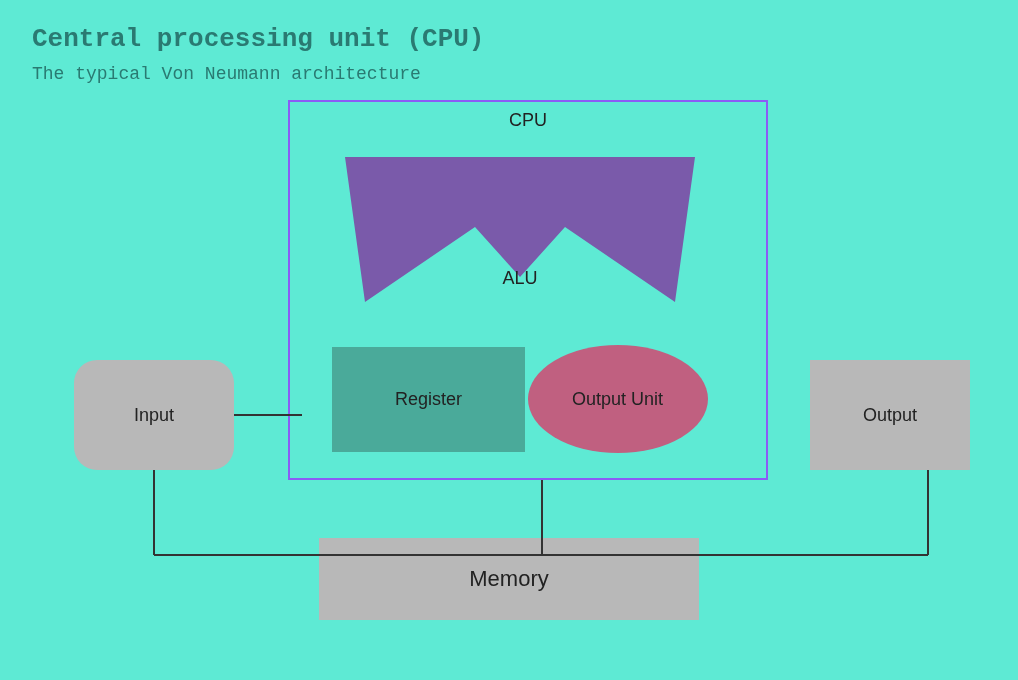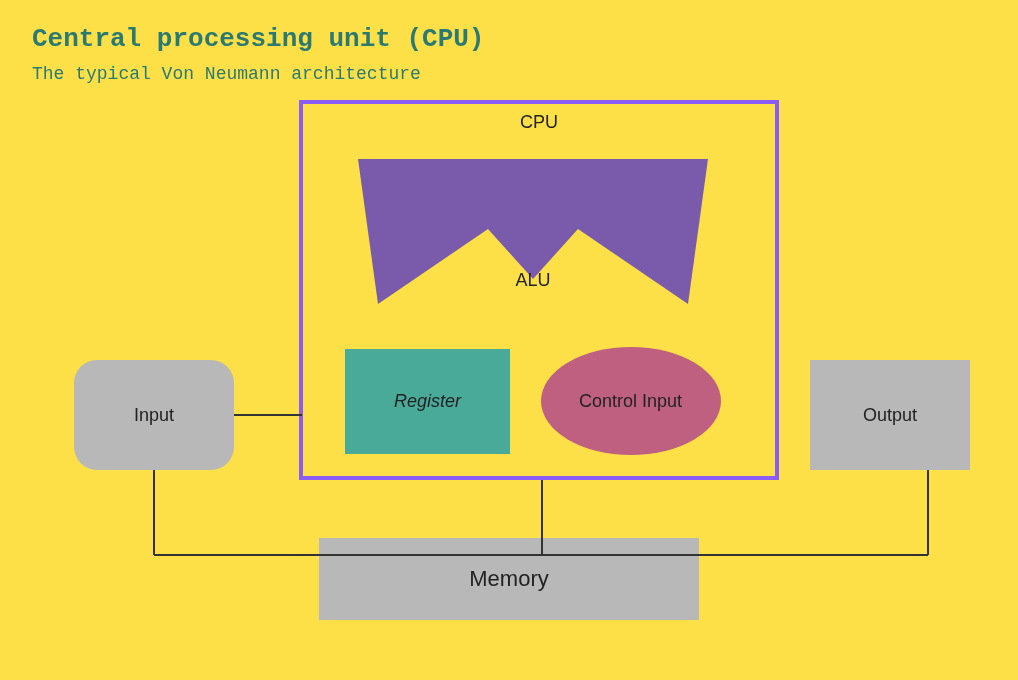--- a/index.html
+++ b/index.html
@@ -8,21 +8,21 @@
       width: 1018px;
       height: 680px;
       background: #c8e8e8;
       font-family: 'Courier New', Courier, monospace;
       overflow: hidden;
     }
 
     .main-container {
       width: 1018px;
       height: 680px;
-      background: #fde047;
+      background: #5eead4;
       position: relative;
       padding: 24px 32px;
     }
 
     .title {
       font-size: 26px;
       font-weight: bold;
       color: #2a7a72;
       margin-bottom: 10px;
       font-family: 'Courier New', Courier, monospace;
@@ -37,25 +37,25 @@
 
     .diagram-area {
       position: relative;
       width: 100%;
       height: 530px;
     }
 
     
     .cpu-box {
       position: absolute;
-      left: 267px;
+      left: 256px;
       top: 0px;
       width: 480px;
       height: 380px;
-      border: 4px solid #8b5cf6;
+      border: 2px solid #8b5cf6;
       background: transparent;
     }
 
     .cpu-label {
       position: absolute;
       top: 8px;
       left: 50%;
       transform: translateX(-50%);
       font-size: 18px;
       font-family: Arial, sans-serif;
@@ -81,27 +81,26 @@
       font-family: Arial, sans-serif;
       color: #222;
       z-index: 2;
     }
 
     
     .register-box {
       position: absolute;
       top: 245px;
       left: 42px;
-      width: 165px;
+      width: 193px;
       height: 105px;
       background: #4aaa9a;
       display: flex;
       align-items: center;
       justify-content: center;
-      font-style: italic;
     }
 
     .register-label {
       font-size: 18px;
       font-family: Arial, sans-serif;
       color: #222;
     }
 
     
     .control-unit-container {
@@ -221,21 +220,21 @@
         </svg>
         <div class="alu-label">ALU</div>
       </div>
 
       <div class="register-box">
         <span class="register-label">Register</span>
       </div>
 
       <div class="control-unit-container">
         <div class="control-unit-ellipse">
-          <span class="control-unit-label">Control Input</span>
+          <span class="control-unit-label">Output Unit</span>
         </div>
       </div>
     </div>
 
     <div class="input-box">
       <span class="input-label">Input</span>
     </div>
 
     <div class="output-box">
       <span class="output-label">Output</span>

